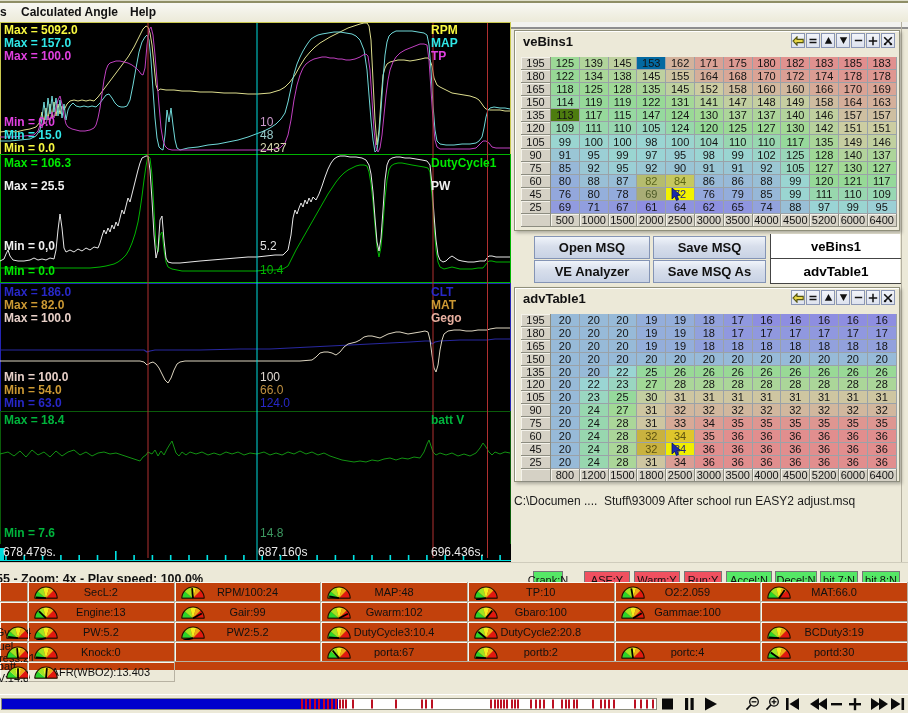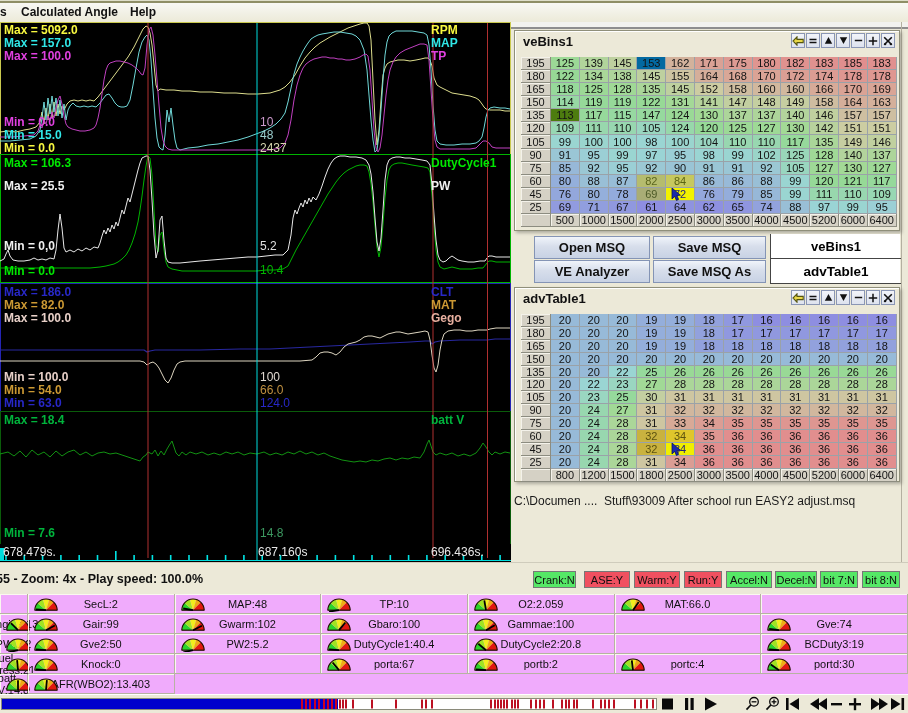--- a/index.html
+++ b/index.html
@@ -21,21 +21,21 @@
 #advgrid{left:6px;top:26px;grid-template-columns:30px repeat(12,28.8px);grid-auto-rows:12.9px}
 .cur{position:absolute;left:3px;top:0px}
 .mbtn{position:absolute;height:23px;background:linear-gradient(#f0f4fa,#d7deeb 45%,#c8d2e4);border:1px solid #8494b5;font-weight:bold;font-size:13px;color:#111;display:flex;align-items:center;justify-content:center}
 #tabbox{position:absolute;left:770px;top:234px;width:130px;height:50px;background:#fff;border-left:1px solid #444}
 #tabbox .t1{position:absolute;left:0;top:0;width:130px;height:25px;border-bottom:1px solid #444;display:flex;align-items:center;justify-content:center;font-size:13px;font-weight:bold}
 #tabbox .t2{position:absolute;left:0;top:25px;width:130px;height:25px;border-bottom:1px solid #444;display:flex;align-items:center;justify-content:center;font-size:13.5px;font-weight:bold}
 #fpath{position:absolute;left:514px;top:494px;font-size:12px;color:#1a1a1a}
 #statusbar{left:0;top:562px;width:908px;height:32px;background:#ece9d8;border-top:1px solid #cfccbc}
 #statustext{position:absolute;left:-4px;top:9px;font-size:12.5px;font-weight:bold;color:#111}
 .chip{position:absolute;top:8px;height:17px;font-size:11px;color:#101010;display:flex;align-items:center;justify-content:center;border:1px solid #777}
-#gaugegrid{left:0;top:594px;width:908px;height:100px;display:grid;grid-template-columns:28px repeat(6,146.66px);grid-auto-rows:20px;background:#f0abfc}
+#gaugegrid{left:0;top:582px;width:908px;height:88px;display:grid;grid-template-columns:28px repeat(6,146.66px);grid-auto-rows:20px;background:#c2410c}
 .gcell{position:relative;border-right:1px solid #b7b2a2;border-bottom:1px solid #b7b2a2;box-shadow:inset 1px 1px 0 #faf8f0;display:flex;align-items:center;justify-content:center}
 .g0{}
 .gg{position:absolute;left:5px;top:3px}
 .glab{font-size:11px;color:#111}
 #bottombar{left:0;top:694px;width:908px;height:19px;background:#ece9d8;border-top:1px solid #fff}
 </style></head>
 <body>
 <div class="abs" style="left:0;top:0;width:908px;height:1px;background:#dedeca"></div>
 <div class="abs" style="left:0;top:1px;width:908px;height:2px;background:#8e8e66"></div>
 <div id="menubar" class="abs">
@@ -576,21 +576,21 @@
       <div class="hc">5200</div>
       <div class="hc">6000</div>
       <div class="hc">6400</div>
     </div>
 </div>
 
 <div id="fpath">C:\Documen ....&nbsp; Stuff\93009 After school run EASY2 adjust.msq</div>
 
 <div id="statusbar" class="abs">
   <div id="statustext">55 - Zoom: 4x - Play speed: 100.0%</div>
-  <div class="chip" style="left:533px;width:43px;background:#55e866">Crank:N</div>
+  <div class="chip" style="left:533px;width:30px;background:#55e866">Crank:N</div>
   <div class="chip" style="left:584px;width:46px;background:#f05060">ASE:Y</div>
   <div class="chip" style="left:634px;width:46px;background:#f05060">Warm:Y</div>
   <div class="chip" style="left:684px;width:38px;background:#f05060">Run:Y</div>
   <div class="chip" style="left:726px;width:46px;background:#55e866">Accel:N</div>
   <div class="chip" style="left:775px;width:42px;background:#55e866">Decel:N</div>
   <div class="chip" style="left:820px;width:38px;background:#55e866">bit 7:N</div>
   <div class="chip" style="left:862px;width:38px;background:#55e866">bit 8:N</div>
 </div>
 
 <div id="gaugegrid" class="abs">
@@ -610,20 +610,33 @@
     </div>
     <div class="gcell">
       <svg class="gg" width="27" height="15" viewBox="0 0 27 15">
         <path d="M13.0 13.2 L1.8 13.2 A11.2 11.2 0 0 1 4.4 6.0 Z" fill="#2ad42a"></path>
         <path d="M13.0 13.2 L4.4 6.0 A11.2 11.2 0 0 1 10.1 2.4 Z" fill="#a0e422"></path>
         <path d="M13.0 13.2 L10.1 2.4 A11.2 11.2 0 0 1 16.3 2.5 Z" fill="#f2ee1c"></path>
         <path d="M13.0 13.2 L16.3 2.5 A11.2 11.2 0 0 1 20.9 5.3 Z" fill="#eeaa14"></path>
         <path d="M13.0 13.2 L20.9 5.3 A11.2 11.2 0 0 1 24.2 13.2 Z" fill="#e01810"></path>
         <path d="M1.8 13.2 A11.2 11.2 0 0 1 24.2 13.2" fill="none" stroke="#201000" stroke-width="1.1"></path>
         <line x1="1.6" y1="13.2" x2="24.4" y2="13.2" stroke="#201000" stroke-width="1.2"></line>
+        <line x1="13.0" y1="13.2" x2="12.1" y2="3.2" stroke="#000" stroke-width="1.8"></line>
+      </svg>
+      <span class="glab">RPM/100:24</span>
+    </div>
+    <div class="gcell">
+      <svg class="gg" width="27" height="15" viewBox="0 0 27 15">
+        <path d="M13.0 13.2 L1.8 13.2 A11.2 11.2 0 0 1 4.4 6.0 Z" fill="#2ad42a"></path>
+        <path d="M13.0 13.2 L4.4 6.0 A11.2 11.2 0 0 1 10.1 2.4 Z" fill="#a0e422"></path>
+        <path d="M13.0 13.2 L10.1 2.4 A11.2 11.2 0 0 1 16.3 2.5 Z" fill="#f2ee1c"></path>
+        <path d="M13.0 13.2 L16.3 2.5 A11.2 11.2 0 0 1 20.9 5.3 Z" fill="#eeaa14"></path>
+        <path d="M13.0 13.2 L20.9 5.3 A11.2 11.2 0 0 1 24.2 13.2 Z" fill="#e01810"></path>
+        <path d="M1.8 13.2 A11.2 11.2 0 0 1 24.2 13.2" fill="none" stroke="#201000" stroke-width="1.1"></path>
+        <line x1="1.6" y1="13.2" x2="24.4" y2="13.2" stroke="#201000" stroke-width="1.2"></line>
         <line x1="13.0" y1="13.2" x2="3.2" y2="11.5" stroke="#000" stroke-width="1.8"></line>
       </svg>
       <span class="glab">MAP:48</span>
     </div>
     <div class="gcell">
       <svg class="gg" width="27" height="15" viewBox="0 0 27 15">
         <path d="M13.0 13.2 L1.8 13.2 A11.2 11.2 0 0 1 4.4 6.0 Z" fill="#2ad42a"></path>
         <path d="M13.0 13.2 L4.4 6.0 A11.2 11.2 0 0 1 10.1 2.4 Z" fill="#a0e422"></path>
         <path d="M13.0 13.2 L10.1 2.4 A11.2 11.2 0 0 1 16.3 2.5 Z" fill="#f2ee1c"></path>
         <path d="M13.0 13.2 L16.3 2.5 A11.2 11.2 0 0 1 20.9 5.3 Z" fill="#eeaa14"></path>
@@ -755,49 +768,36 @@
     </div>
     <div class="gcell">
       <svg class="gg" width="27" height="15" viewBox="0 0 27 15">
         <path d="M13.0 13.2 L1.8 13.2 A11.2 11.2 0 0 1 4.4 6.0 Z" fill="#2ad42a"></path>
         <path d="M13.0 13.2 L4.4 6.0 A11.2 11.2 0 0 1 10.1 2.4 Z" fill="#a0e422"></path>
         <path d="M13.0 13.2 L10.1 2.4 A11.2 11.2 0 0 1 16.3 2.5 Z" fill="#f2ee1c"></path>
         <path d="M13.0 13.2 L16.3 2.5 A11.2 11.2 0 0 1 20.9 5.3 Z" fill="#eeaa14"></path>
         <path d="M13.0 13.2 L20.9 5.3 A11.2 11.2 0 0 1 24.2 13.2 Z" fill="#e01810"></path>
         <path d="M1.8 13.2 A11.2 11.2 0 0 1 24.2 13.2" fill="none" stroke="#201000" stroke-width="1.1"></path>
         <line x1="1.6" y1="13.2" x2="24.4" y2="13.2" stroke="#201000" stroke-width="1.2"></line>
-        <line x1="13.0" y1="13.2" x2="3.0" y2="12.5" stroke="#000" stroke-width="1.8"></line>
-      </svg>
-      <span class="glab">Gve2:50</span>
-    </div>
-    <div class="gcell">
-      <svg class="gg" width="27" height="15" viewBox="0 0 27 15">
-        <path d="M13.0 13.2 L1.8 13.2 A11.2 11.2 0 0 1 4.4 6.0 Z" fill="#2ad42a"></path>
-        <path d="M13.0 13.2 L4.4 6.0 A11.2 11.2 0 0 1 10.1 2.4 Z" fill="#a0e422"></path>
-        <path d="M13.0 13.2 L10.1 2.4 A11.2 11.2 0 0 1 16.3 2.5 Z" fill="#f2ee1c"></path>
-        <path d="M13.0 13.2 L16.3 2.5 A11.2 11.2 0 0 1 20.9 5.3 Z" fill="#eeaa14"></path>
-        <path d="M13.0 13.2 L20.9 5.3 A11.2 11.2 0 0 1 24.2 13.2 Z" fill="#e01810"></path>
-        <path d="M1.8 13.2 A11.2 11.2 0 0 1 24.2 13.2" fill="none" stroke="#201000" stroke-width="1.1"></path>
-        <line x1="1.6" y1="13.2" x2="24.4" y2="13.2" stroke="#201000" stroke-width="1.2"></line>
         <line x1="13.0" y1="13.2" x2="3.3" y2="15.4" stroke="#000" stroke-width="1.8"></line>
       </svg>
       <span class="glab">PW2:5.2</span>
     </div>
     <div class="gcell">
       <svg class="gg" width="27" height="15" viewBox="0 0 27 15">
         <path d="M13.0 13.2 L1.8 13.2 A11.2 11.2 0 0 1 4.4 6.0 Z" fill="#2ad42a"></path>
         <path d="M13.0 13.2 L4.4 6.0 A11.2 11.2 0 0 1 10.1 2.4 Z" fill="#a0e422"></path>
         <path d="M13.0 13.2 L10.1 2.4 A11.2 11.2 0 0 1 16.3 2.5 Z" fill="#f2ee1c"></path>
         <path d="M13.0 13.2 L16.3 2.5 A11.2 11.2 0 0 1 20.9 5.3 Z" fill="#eeaa14"></path>
         <path d="M13.0 13.2 L20.9 5.3 A11.2 11.2 0 0 1 24.2 13.2 Z" fill="#e01810"></path>
         <path d="M1.8 13.2 A11.2 11.2 0 0 1 24.2 13.2" fill="none" stroke="#201000" stroke-width="1.1"></path>
         <line x1="1.6" y1="13.2" x2="24.4" y2="13.2" stroke="#201000" stroke-width="1.2"></line>
         <line x1="13.0" y1="13.2" x2="3.0" y2="12.3" stroke="#000" stroke-width="1.8"></line>
       </svg>
-      <span class="glab">DutyCycle1:40.4</span>
+      <span class="glab">DutyCycle3:10.4</span>
     </div>
     <div class="gcell">
       <svg class="gg" width="27" height="15" viewBox="0 0 27 15">
         <path d="M13.0 13.2 L1.8 13.2 A11.2 11.2 0 0 1 4.4 6.0 Z" fill="#2ad42a"></path>
         <path d="M13.0 13.2 L4.4 6.0 A11.2 11.2 0 0 1 10.1 2.4 Z" fill="#a0e422"></path>
         <path d="M13.0 13.2 L10.1 2.4 A11.2 11.2 0 0 1 16.3 2.5 Z" fill="#f2ee1c"></path>
         <path d="M13.0 13.2 L16.3 2.5 A11.2 11.2 0 0 1 20.9 5.3 Z" fill="#eeaa14"></path>
         <path d="M13.0 13.2 L20.9 5.3 A11.2 11.2 0 0 1 24.2 13.2 Z" fill="#e01810"></path>
         <path d="M1.8 13.2 A11.2 11.2 0 0 1 24.2 13.2" fill="none" stroke="#201000" stroke-width="1.1"></path>
         <line x1="1.6" y1="13.2" x2="24.4" y2="13.2" stroke="#201000" stroke-width="1.2"></line>

